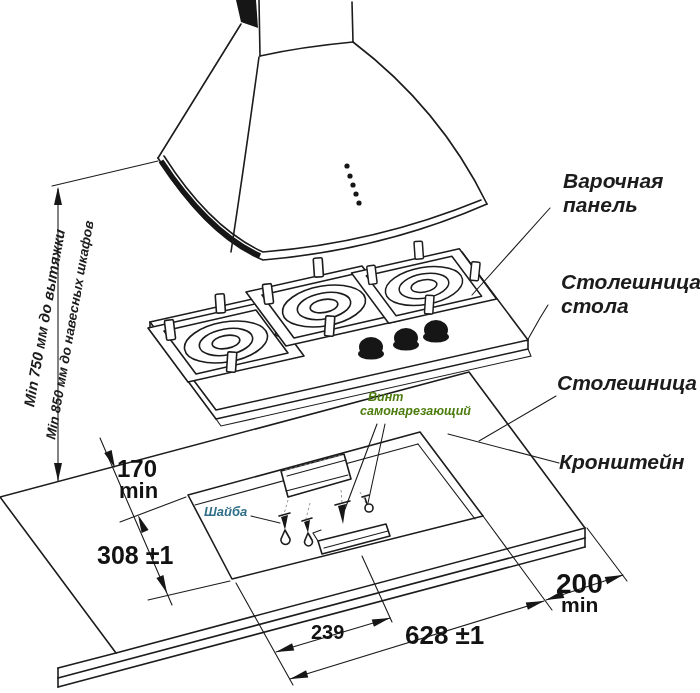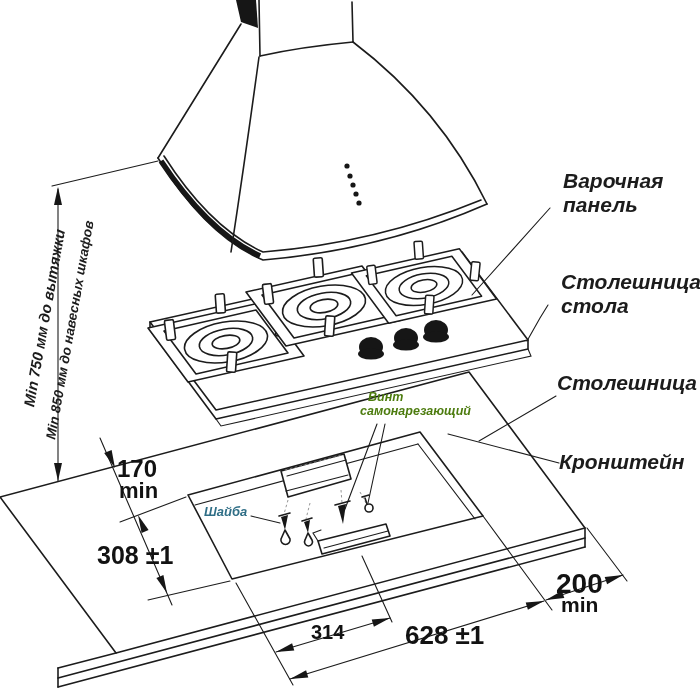--- a/index.html
+++ b/index.html
@@ -211,17 +211,17 @@
   </div>
 
   <div class="dim" style="left:117px;top:457px;font-size:24px;">170</div>
   <div class="dim" style="left:119px;top:480px;font-size:22px;">min</div>
 
   <div class="dim" style="left:97px;top:543px;font-size:25px;">308 ±1</div>
 
   <div class="dim" style="left:556px;top:570px;font-size:28px;">200</div>
   <div class="dim" style="left:561px;top:594px;font-size:21px;">min</div>
 
-  <div class="dim" style="left:311px;top:622px;font-size:20px;">314</div>
+  <div class="dim" style="left:311px;top:622px;font-size:20px;">239</div>
 
   <div class="dim" style="left:405px;top:622px;font-size:26px;">628 ±1</div>
 
 </div>
 
 </body></html>

